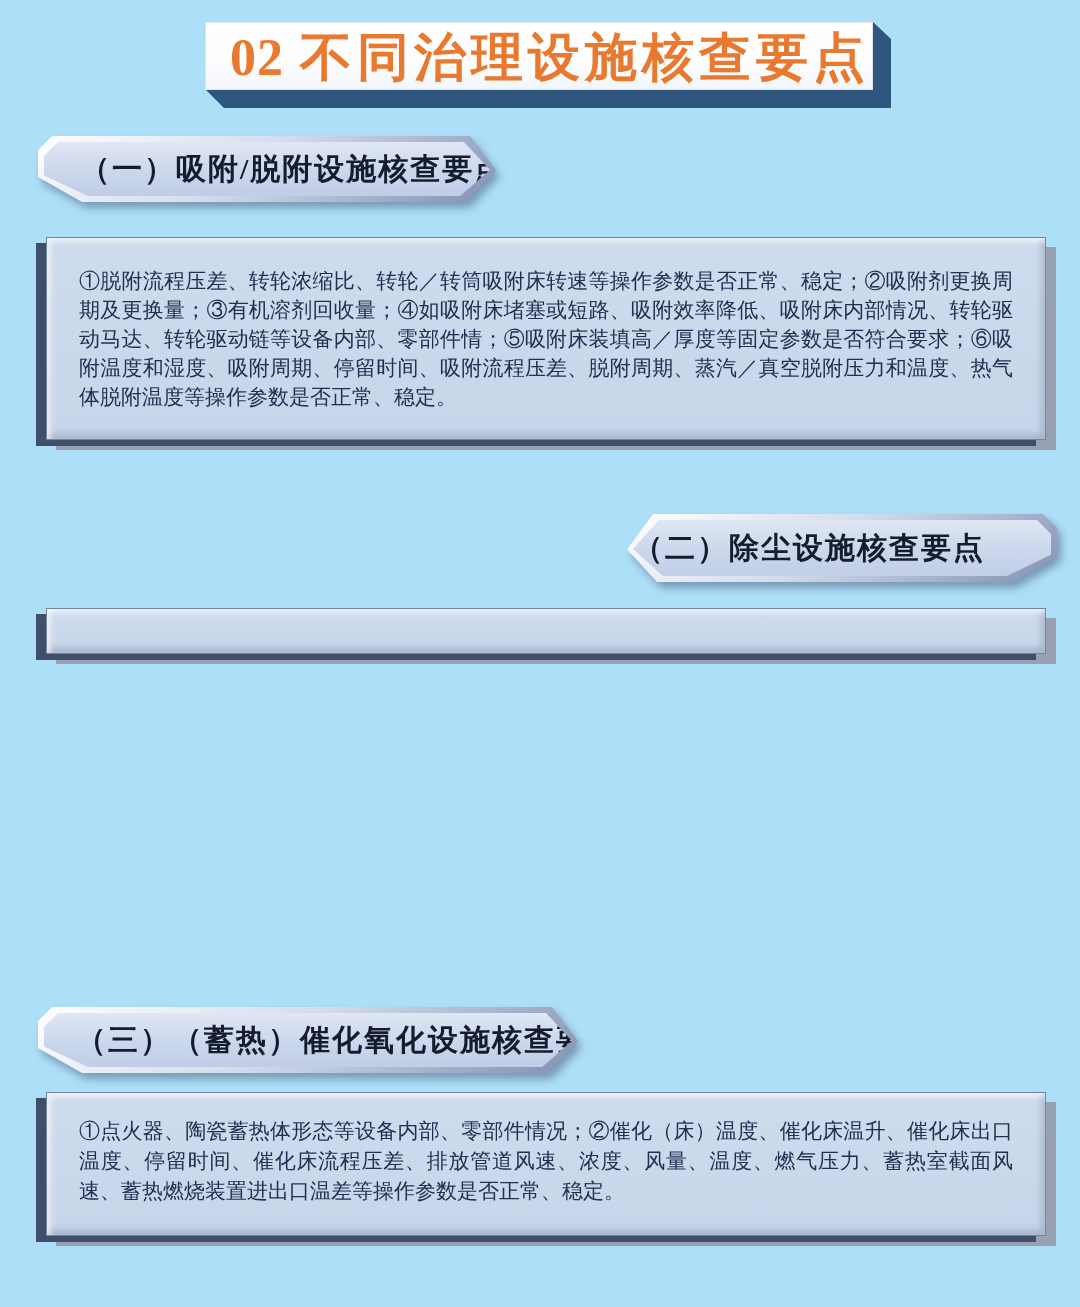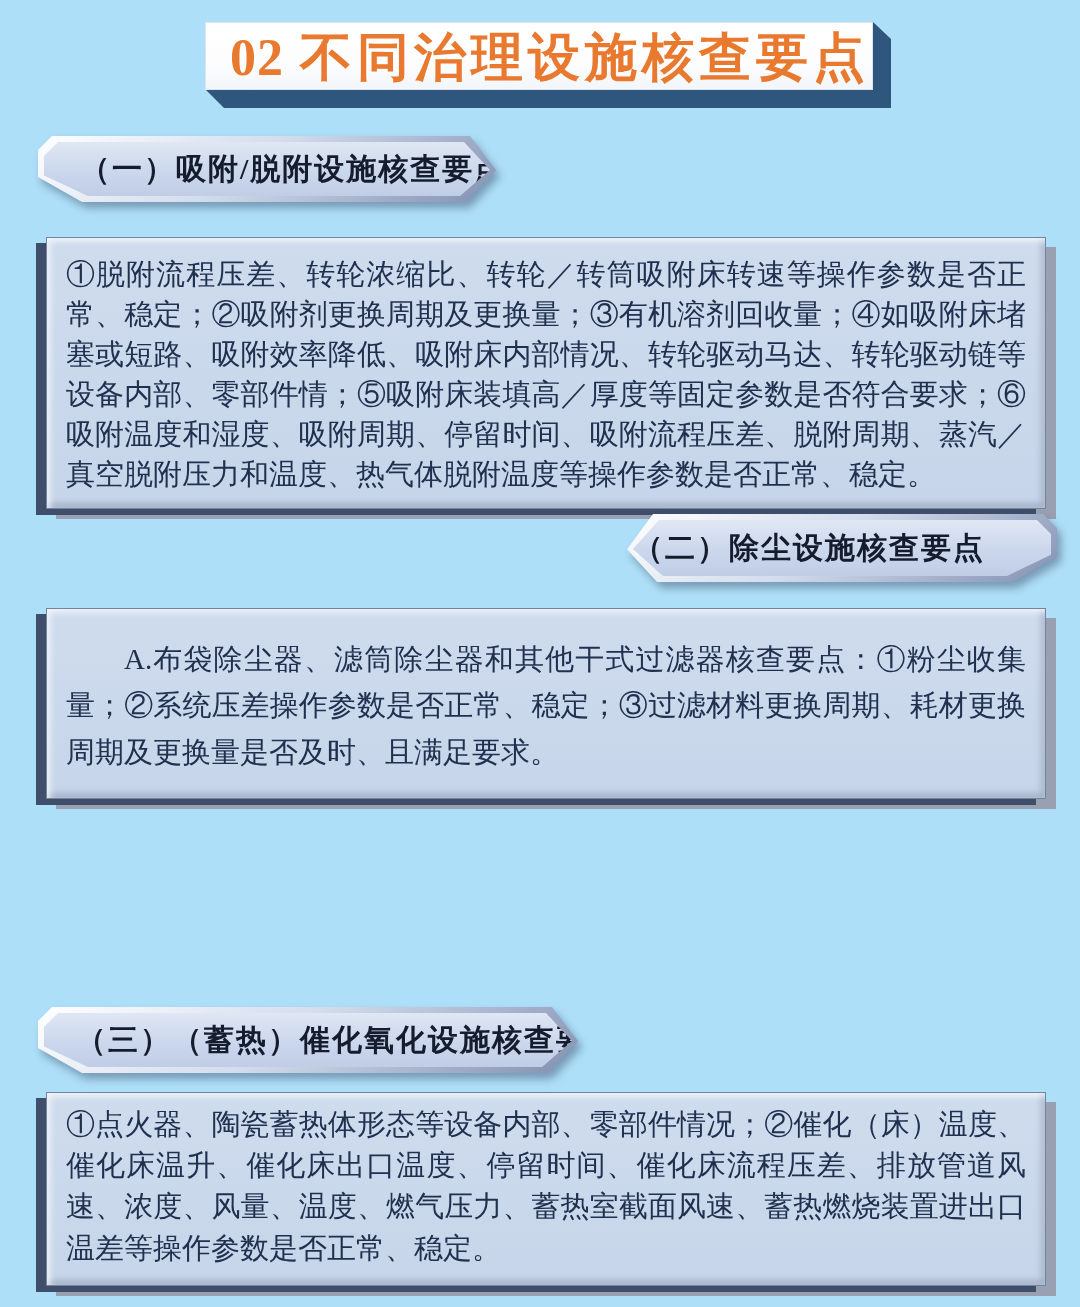--- a/index.html
+++ b/index.html
@@ -61,21 +61,21 @@
     position:absolute;left:46px;width:1000px;box-sizing:border-box;
     background:linear-gradient(180deg,#cfdcee 0%,#c6d5e9 100%);
     border:1px solid #74849f;
     box-shadow:
       inset 3px 3px 6px rgba(255,255,255,.8),
       inset -3px -4px 7px rgba(92,106,138,.38),
       -10px 6px 0 #3e4e6b,
       10px 10px 0 #99a0b2;
     color:#20304f;text-align:justify;
   }
-  .panel p{margin:3px;font-size:29px;}
+  .panel p{margin:16px;font-size:21px;}
   #panel-1{top:237px;padding:13px 16px 11px;}
   #panel-1 p{line-height:1.38;}
   #panel-2{top:608px;padding:24px 16px 20px;}
   #panel-2 p{line-height:1.6;text-indent:2em;}
   #panel-3{top:1092px;padding:8px 16px 13px;}
   #panel-3 p{line-height:1.42;}
 </style>
 </head>
 <body>
 
@@ -100,21 +100,20 @@
 </div>
 
 <div class="ribbon shape-right" id="ribbon-2">
   <div class="ribbon-outer"></div>
   <div class="ribbon-inner">
     <span class="ribbon-text">（二）除尘设施核查要点</span>
   </div>
 </div>
 
 <div class="panel" id="panel-2">
-  <p>A.布袋除尘器、滤筒除尘器和其他干式过滤器核查要点：①粉尘收集量；②系统压差操作参数是否正常、稳定；③过滤材料更换周期、耗材更换周期及更换量是否及时、且满足要求。</p>
 </div>
 
 <div class="ribbon shape-left" id="ribbon-3">
   <div class="ribbon-outer"></div>
   <div class="ribbon-inner">
     <span class="ribbon-text">（三）（蓄热）催化氧化设施核查要点</span>
   </div>
 </div>
 
 <div class="panel" id="panel-3">

